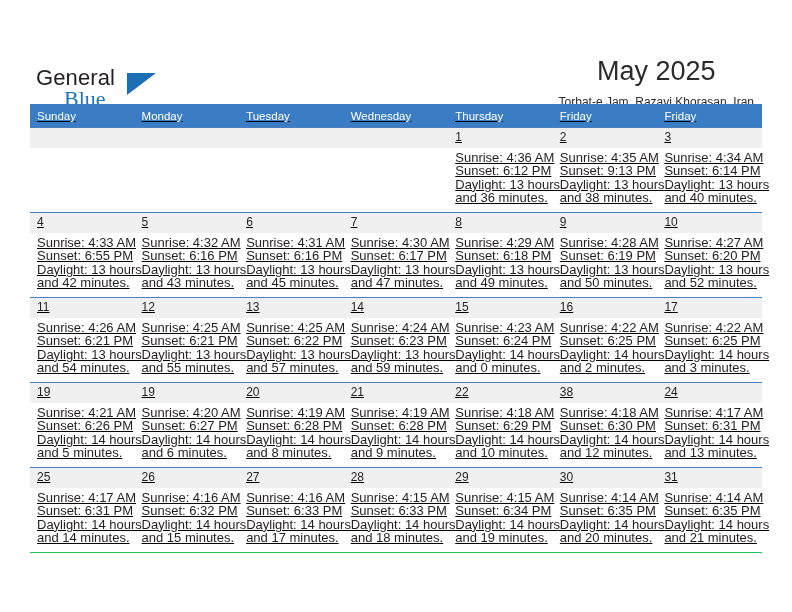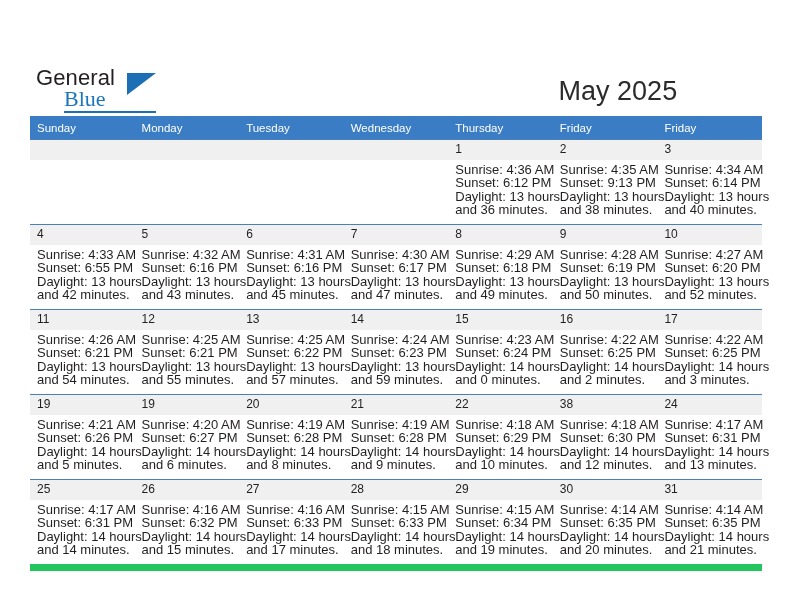--- a/index.html
+++ b/index.html
@@ -68,45 +68,46 @@
     left: 28px;
     top: 46px;
     width: 92px;
     height: 2px;
     background: #1c6fb5;
   }
 
   .title-block {
     position: absolute;
     right: 38px;
-    top: 46px;
-    text-align: left;
+    top: 26px;
+    text-align: center;
   }
   .month-title {
     font-size: 27px;
     color: #2b2b2b;
     line-height: 32px;
     white-space: nowrap;
   }
   .location-title {
     margin-top: 6px;
     font-size: 12px;
     color: #2b2b2b;
     line-height: 18px;
     white-space: nowrap;
   }
 
   
   .calendar {
     position: absolute;
     left: 30px;
-    top: 116px;
+    top: 104px;
     width: 732px;
     border-collapse: collapse;
     table-layout: fixed;
+    text-decoration: underline;
   }
   .calendar th {
     background: #3b7dc4;
     color: #ffffff;
     font-weight: normal;
     font-size: 11.5px;
     text-align: left;
     padding: 5px 0 5px 7px;
     height: 13px;
     border: none;
@@ -133,21 +134,21 @@
   .details {
     padding: 3px 6px 0 7px;
     font-size: 13px;
     line-height: 13.4px;
     color: #231f20;
   }
   .details div {
     white-space: nowrap;
   }
   .calendar tr.last td {
-    border-bottom: 7px solid #22c55e;
+    border-bottom: 1px solid #22c55e;
   }
 </style>
 </head>
 <body>
 
 <div class="page">
 
   <div class="header">
 
     <div class="brand">

